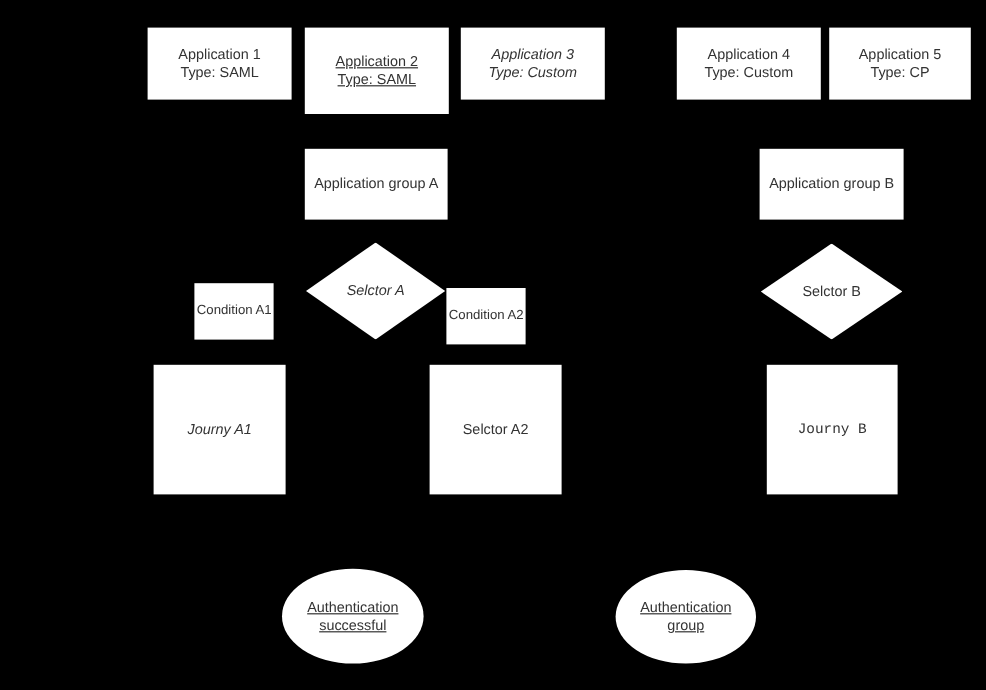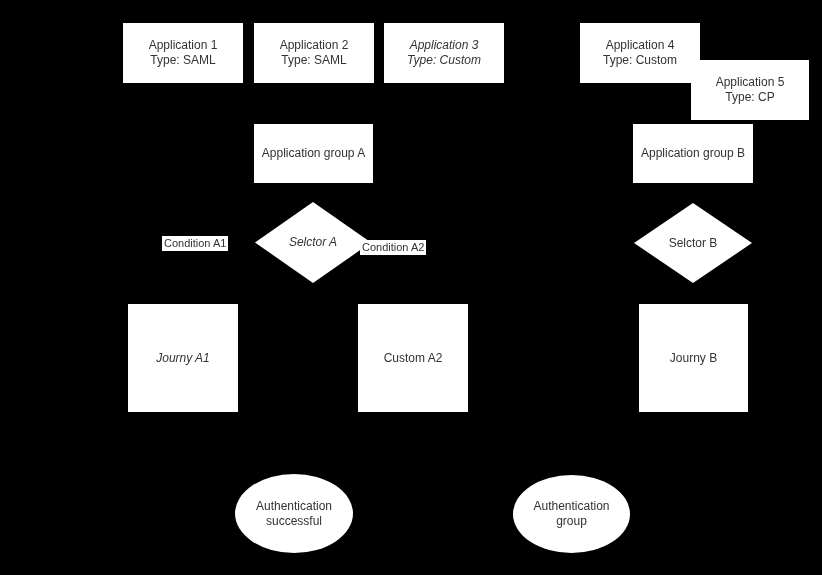--- a/index.html
+++ b/index.html
@@ -26,46 +26,47 @@
     font-size:12px;
     line-height:15px;
     color:var(--text);
   }
   .rect{}
   .diamond{
     clip-path:polygon(50% 0, 100% 50%, 50% 100%, 0 50%);
   }
   .ellipse{
     border-radius:50%;
+    text-decoration:underline;
   }
   .edge-label{
     position:absolute;
     background:var(--shape-fill);
     color:var(--text);
     font-size:11px;
     line-height:15px;
-    padding:0 2px;
+    padding:16px 2px;
     white-space:nowrap;
     text-align:right;
   }
   
   .app1{left:123px;top:23px;width:120px;height:60px;}
-  .app2{left:254px;top:23px;width:120px;height:60px;}
+  .app2{left:254px;top:23px;width:120px;height:72px;text-decoration:underline;}
   .app3{left:384px;top:23px;width:120px;height:60px;font-style:italic;}
-  .app4{left:564px;top:23px;width:120px;height:60px;margin-left:16px;}
-  .app5{left:691px;top:23px;width:118px;height:60px;margin-top:37px;}
+  .app4{left:564px;top:23px;width:120px;height:60px;}
+  .app5{left:691px;top:23px;width:118px;height:60px;}
   .groupA{left:254px;top:124px;width:119px;height:59px;}
   .groupB{left:633px;top:124px;width:120px;height:59px;}
   .selA{left:255px;top:202px;width:116px;height:81px;font-style:italic;}
   .selB{left:634px;top:203px;width:118px;height:80px;}
   .condA1{left:162px;top:236px;}
-  .condA2{left:360px;top:240px;}
+  .condA2{left:372px;top:240px;}
   .journeyA1{left:128px;top:304px;width:110px;height:108px;font-style:italic;}
   .journeyA2{left:358px;top:304px;width:110px;height:108px;}
-  .journeyB{left:639px;top:304px;width:109px;height:108px;}
+  .journeyB{left:639px;top:304px;width:109px;height:108px;font-family:Liberation Mono, monospace;}
   .outSuccess{left:235px;top:474px;width:118px;height:79px;}
   .outFailed{left:513px;top:475px;width:117px;height:78px;}
 </style>
 </head>
 <body>
 
 <div class="canvas">
 
   <div class="shape rect app1">
     <span>
@@ -112,21 +113,21 @@
     <span>Selctor B</span>
   </div>
 
   <div class="edge-label condA1">Condition A1</div>
   <div class="edge-label condA2">Condition A2</div>
 
   <div class="shape rect journeyA1">
     <span>Journy A1</span>
   </div>
   <div class="shape rect journeyA2">
-    <span>Custom A2</span>
+    <span>Selctor A2</span>
   </div>
   <div class="shape rect journeyB">
     <span>Journy B</span>
   </div>
 
   <div class="shape ellipse outSuccess">
     <span>
       <span>Authentication</span><br>
       <span>successful</span>
     </span>

